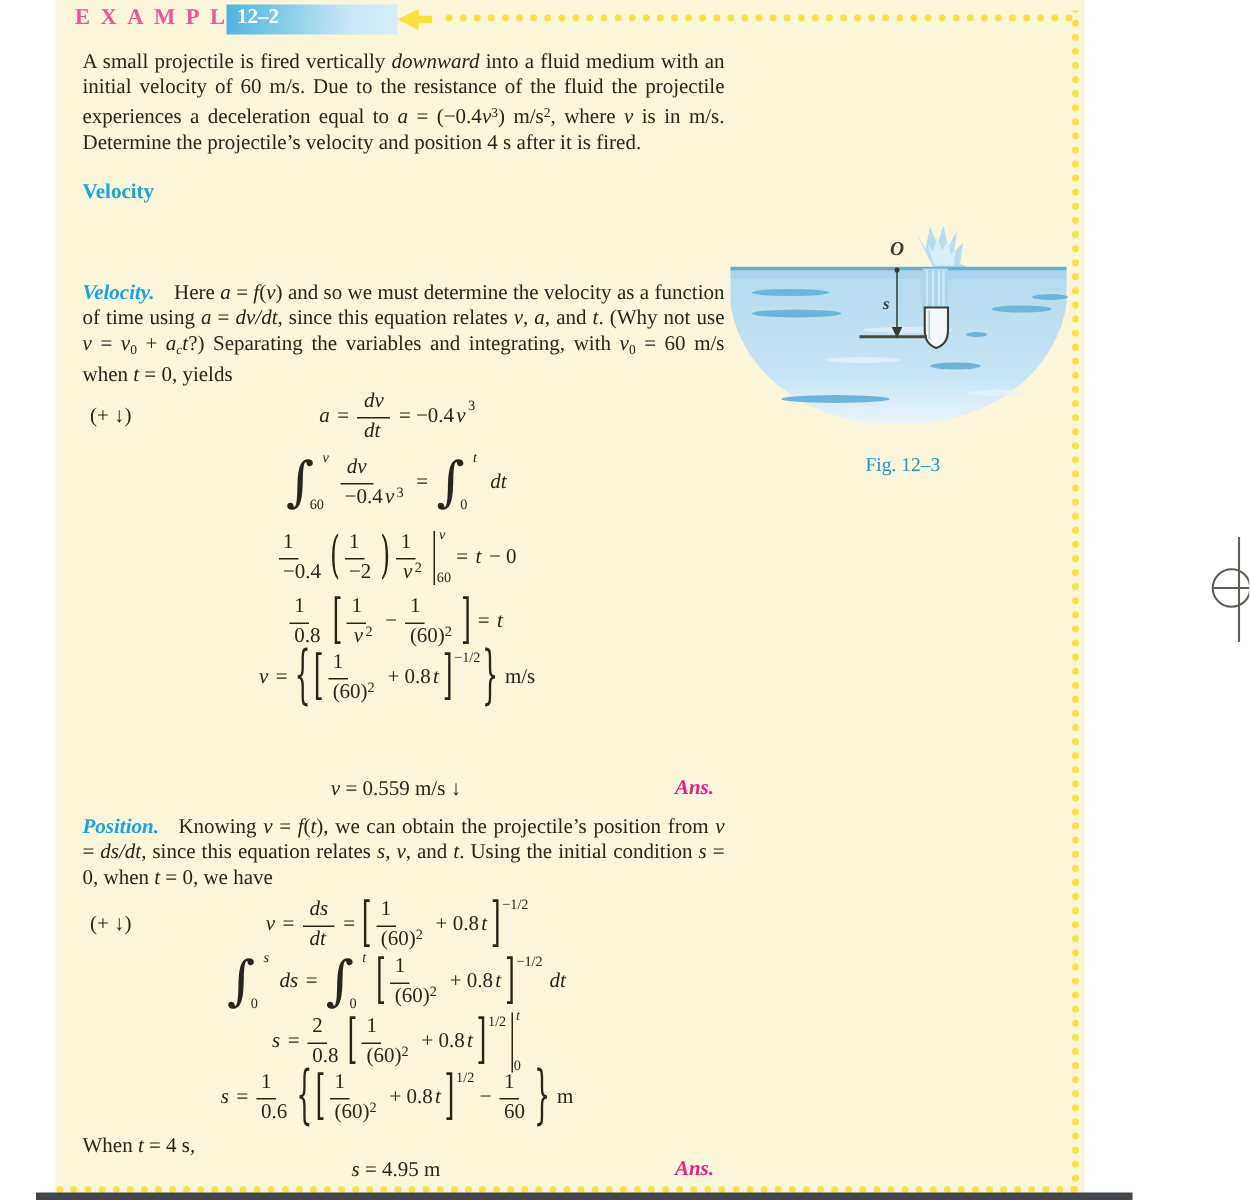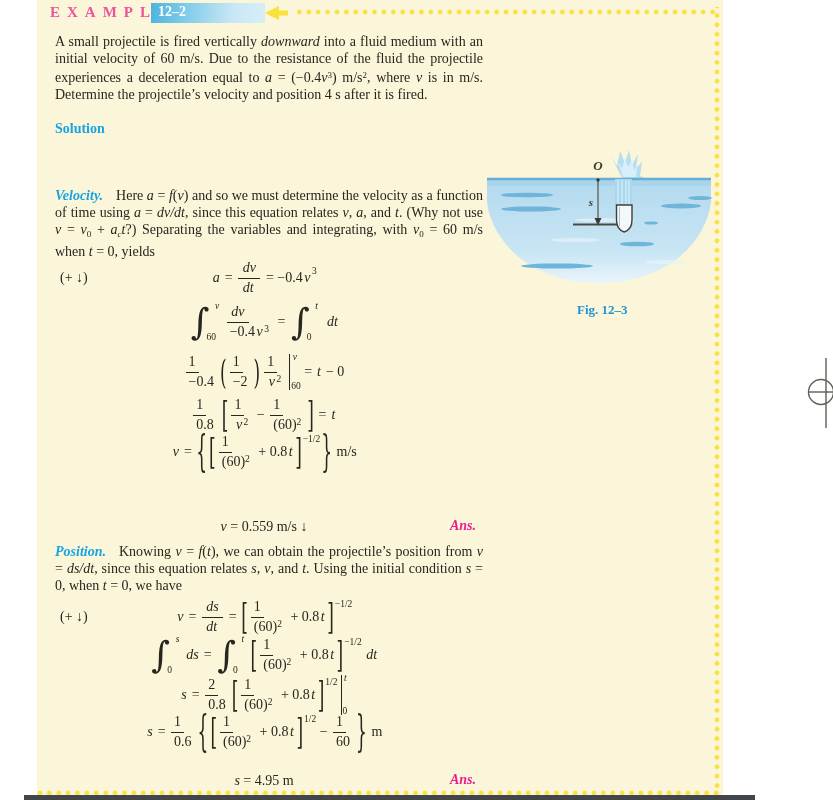--- a/index.html
+++ b/index.html
@@ -38,21 +38,21 @@
   .mintg{font-size:36px;line-height:0.85;font-family:"DejaVu Serif",serif;}
   .mlims{display:inline-flex;flex-direction:column;justify-content:space-between;font-size:9.5px;line-height:1;}
   .ilims{height:40px;margin-left:-3px;margin-right:2px;}
   .ilims .mhi{margin-left:7px;}
   .mev{display:inline-flex;align-items:center;margin-left:3px;}
   .mevbar{border-left:1.3px solid #26261f;width:0;display:inline-block;}
   .mev .mlims{margin-left:1px;}
   .mhi,.mlo{display:block;}
   .msp{display:inline-block;}
   
-  .fig-caption{position:absolute;left:577px;top:302px;font-size:13px;font-weight:bold;color:#2095d2;}
+  .fig-caption{position:absolute;left:577px;top:302px;font-size:13px;font-weight:normal;color:#2095d2;}
   .bottom-bar{position:absolute;left:24px;top:795px;width:731px;height:5px;background:#42464a;}
 </style>
 </head>
 <body>
 
 <div id="screen">
 
   <div class="page"></div>
 
   <div class="dots" style="left:294px;top:7px;width:424px;height:10px;"></div>
@@ -62,21 +62,21 @@
   <div class="hdr-word">EXAMPLE</div>
   <div class="hdr-box">
     <span class="hdr-num">12–2</span>
   </div>
   <svg style="position:absolute;left:265px;top:6px;" width="32" height="15">
     <polygon points="0,7 14,0 14,4.5 23,4.5 23,9.5 14,9.5 14,14" fill="#f9e13e"></polygon>
   </svg>
 
   <p class="para" style="top:33px;"><span>A small projectile is fired vertically </span><span style="font-style: italic;">downward</span><span> into a fluid medium with an initial velocity of 60 m/s. Due to the resistance of the fluid the projectile experiences a deceleration equal to </span><span style="font-style: italic;">a</span><span> = (−0.4</span><span style="font-style: italic;">v</span><span class="tsup">3</span><span>) m/s</span><span class="tsup">2</span><span>, where </span><span style="font-style: italic;">v</span><span> is in m/s. Determine the projectile’s velocity and position 4 s after it is fired.</span></p>
 
-  <div class="para solution" style="top:120px;">Solution</div>
+  <div class="para solution" style="top:120px;">Velocity</div>
 
 
   <p class="para" style="top:187px;">
     <span class="sec-title">Velocity.</span><span><span>Here </span><span style="font-style: italic;">a</span><span> = </span><span style="font-style: italic;">f</span><span>(</span><span style="font-style: italic;">v</span><span>) and so we must determine the velocity as a function of time using </span><span style="font-style: italic;">a</span><span> = </span><span style="font-style: italic;">dv/dt</span><span>, since this equation relates </span><span style="font-style: italic;">v</span><span>, </span><span style="font-style: italic;">a</span><span>, and </span><span style="font-style: italic;">t</span><span>. (Why not use </span><span style="font-style: italic;">v</span><span> = </span><span style="font-style: italic;">v</span><span class="tsub">0</span><span> + </span><span style="font-style: italic;">a</span><span class="tsub" style="font-style: italic;">c</span><span style="font-style: italic;">t</span><span>?) Separating the variables and integrating, with </span><span style="font-style: italic;">v</span><span class="tsub">0</span><span> = 60 m/s when </span><span style="font-style: italic;">t</span><span> = 0, yields</span></span>
   </p>
 
   <div class="eq-label" style="top:270px;">(+ ↓)</div>
   <div class="eq-row" style="top:258px;height:40px;">
       <span class="mi">a</span>
       <span class="mr"> = </span>
@@ -276,20 +276,21 @@
       <span class="msup" style="top: -13px;">1/2</span>
       <span class="mr"> − </span>
       <span class="mfrac">
         <span class="mnum"><span class="mr">1</span></span>
         <span class="mden"><span class="mr">60</span></span>
       </span>
       <span class="mbig" style="transform: scaleY(2.5);">}</span>
       <span class="mr"> m</span>
     </div>
 
+  <p class="para" style="top:756px;"><span>When </span><span style="font-style: italic;">t</span><span> = 4 s,</span></p>
   <div class="eq-row result-row" style="top:772px;">
     <span><span style="font-style: italic;">s</span><span> = 4.95 m</span></span>
     <span class="ans">Ans.</span>
   </div>
 
   <svg style="position:absolute;left:485px;top:150px;" width="228" height="160" viewBox="0 0 228 160">
     <defs>
       <linearGradient id="wg" x1="0" y1="0" x2="0" y2="1">
         <stop offset="0" stop-color="#b3daee"></stop>
         <stop offset="0.7" stop-color="#c8e5f4"></stop>

